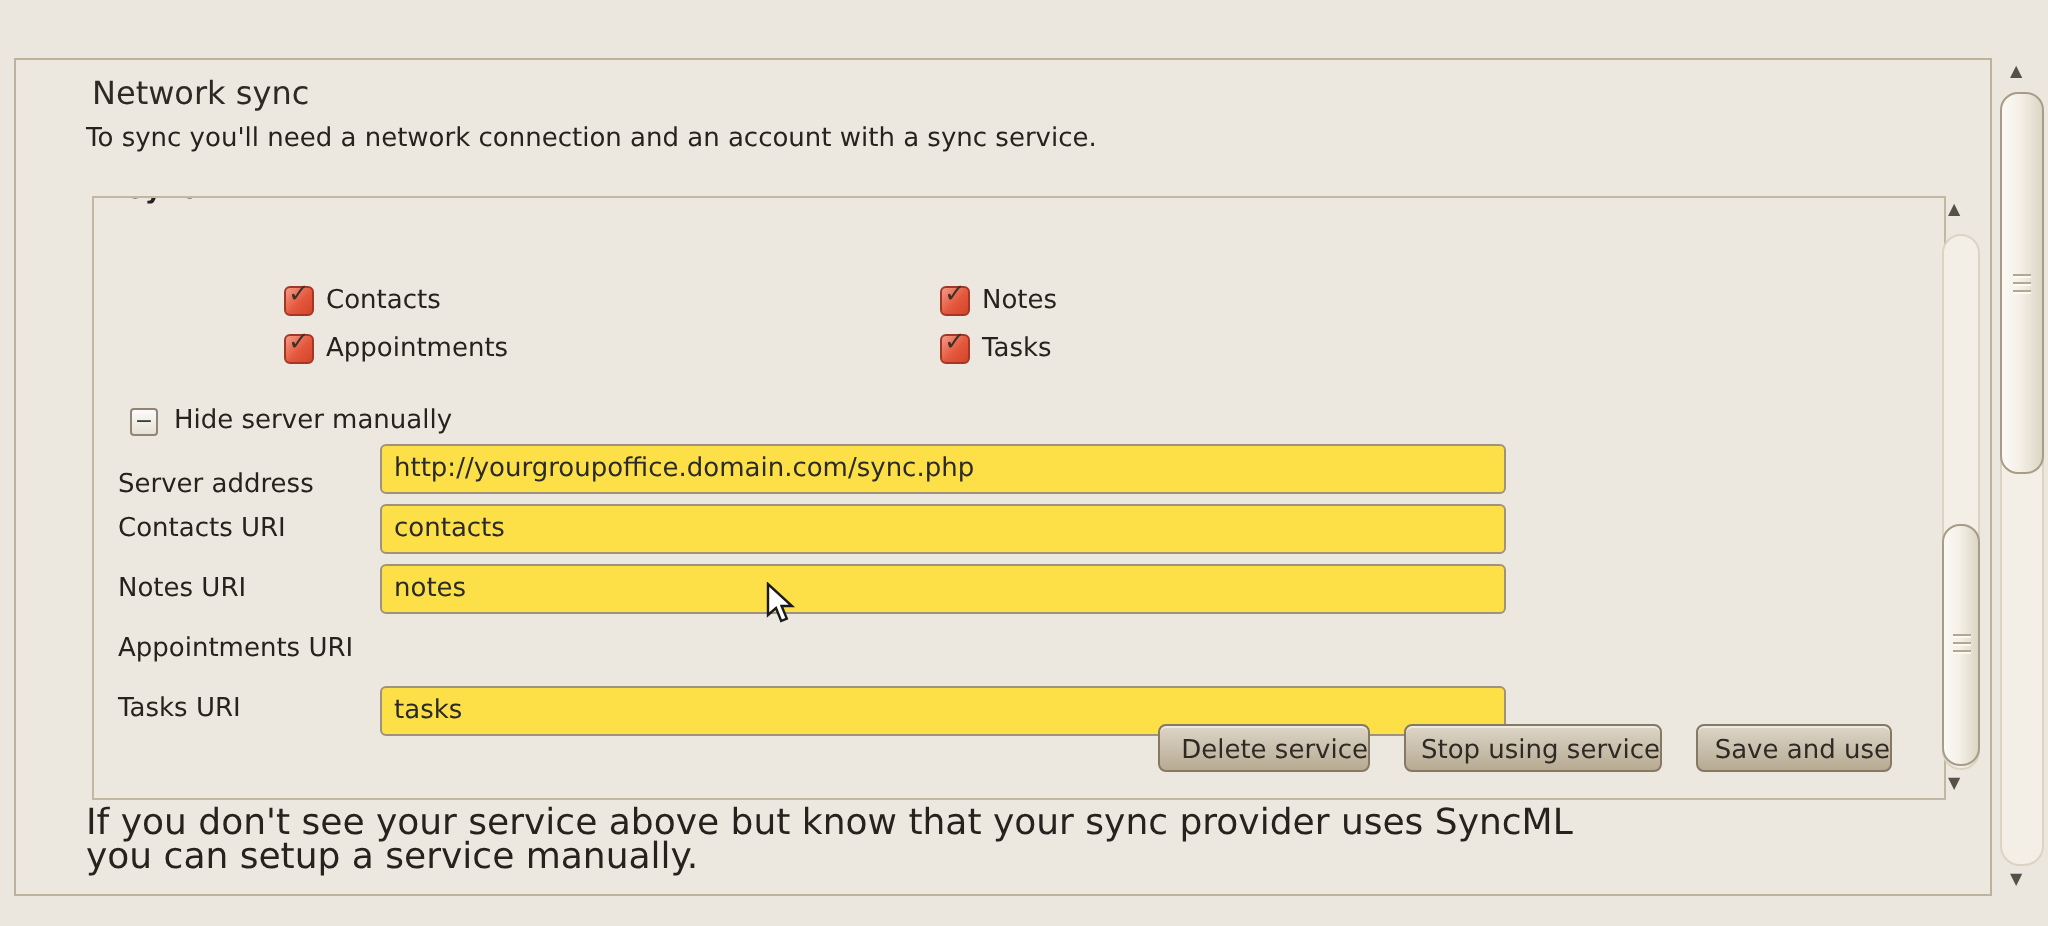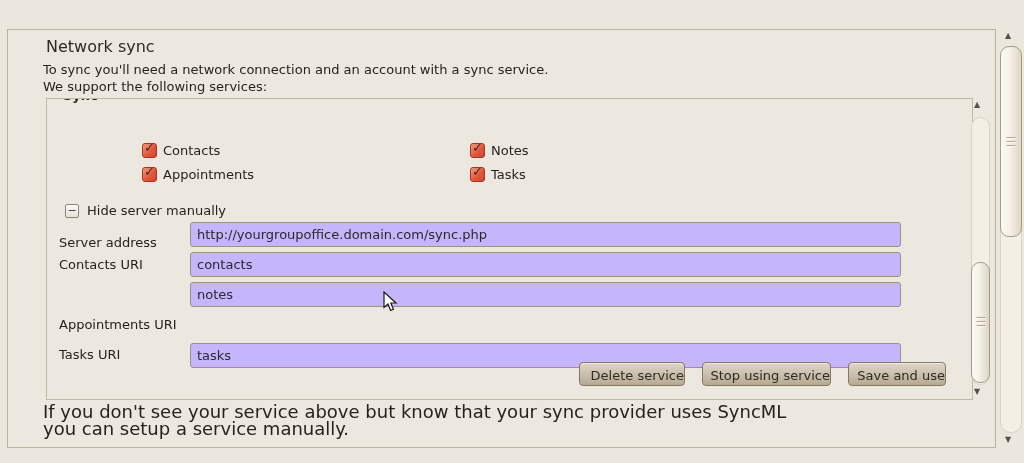--- a/index.html
+++ b/index.html
@@ -62,22 +62,22 @@
     font-size:11px;line-height:11px;text-align:center;color:#3e3a34;
   }
   .expander-label{margin-left:8px;font-size:13px;color:#26231f;}
 
   
   .field-label{
     position:absolute;left:12px;width:130px;font-size:13px;color:#26231f;white-space:nowrap;
   }
   .field-label.right{margin-top:8px;}
   .text-input{
-    position:absolute;left:143px;width:711px;height:25px;box-sizing:border-box;
-    border:1px solid #a0937d;border-radius:3px;background:#c4b5fd;
+    position:absolute;left:143px;width:563px;height:25px;box-sizing:border-box;
+    border:1px solid #a0937d;border-radius:3px;background:#fde047;
     font-family:"DejaVu Sans","Liberation Sans",sans-serif;
     font-size:13px;color:#2a2a2a;padding:0 0 0 6px;outline:none;
   }
 
   
   .gtk-btn{
     position:absolute;height:24px;box-sizing:border-box;
     border:1px solid #847962;border-radius:4px;
     background:linear-gradient(#ddd5c6 0%,#ccc2b0 45%,#b7aa92 100%);
     font-family:"DejaVu Sans","Liberation Sans",sans-serif;
@@ -115,21 +115,20 @@
 </style>
 </head>
 <body>
 
 <div class="screen">
 
   <div class="panel">
 
     <div class="page-title">Network sync</div>
     <div class="desc l1">To sync you'll need a network connection and an account with a sync service.</div>
-    <div class="desc l2">We support the following services:</div>
 
     <div class="fieldset">
       <div class="legend-clip">
         <span>Sync</span>
       </div>
 
       <div class="check-item" style="left:95px;top:44px;">
         <span class="checkbox">
             <span class="tick">✓</span>
           </span>
@@ -158,20 +157,21 @@
         <span class="expander-box">−</span>
         <span class="expander-label">Hide server manually</span>
       </div>
 
       <div class="field-label right" style="top:128px;">Server address</div>
       <input class="text-input" style="top: 123px;" value="http://yourgroupoffice.domain.com/sync.php">
 
       <div class="field-label" style="top:158px;">Contacts URI</div>
       <input class="text-input" style="top: 153px;" value="contacts">
 
+      <div class="field-label" style="top:188px;">Notes URI</div>
       <input class="text-input" style="top: 183px;" value="notes">
 
       <div class="field-label" style="top:218px;">Appointments URI</div>
 
       <div class="field-label" style="top:248px;">Tasks URI</div>
       <input class="text-input" style="top: 244px;" value="tasks">
 
       <div class="gtk-btn" style="left:532px;top:263px;width:106px;line-height:26px;">Delete service</div>
       <div class="gtk-btn" style="left:801px;top:263px;width:98px;line-height:26px;">Save and use</div>
       <div class="gtk-btn" style="left:655px;top:263px;width:129px;line-height:26px;">Stop using service</div>

